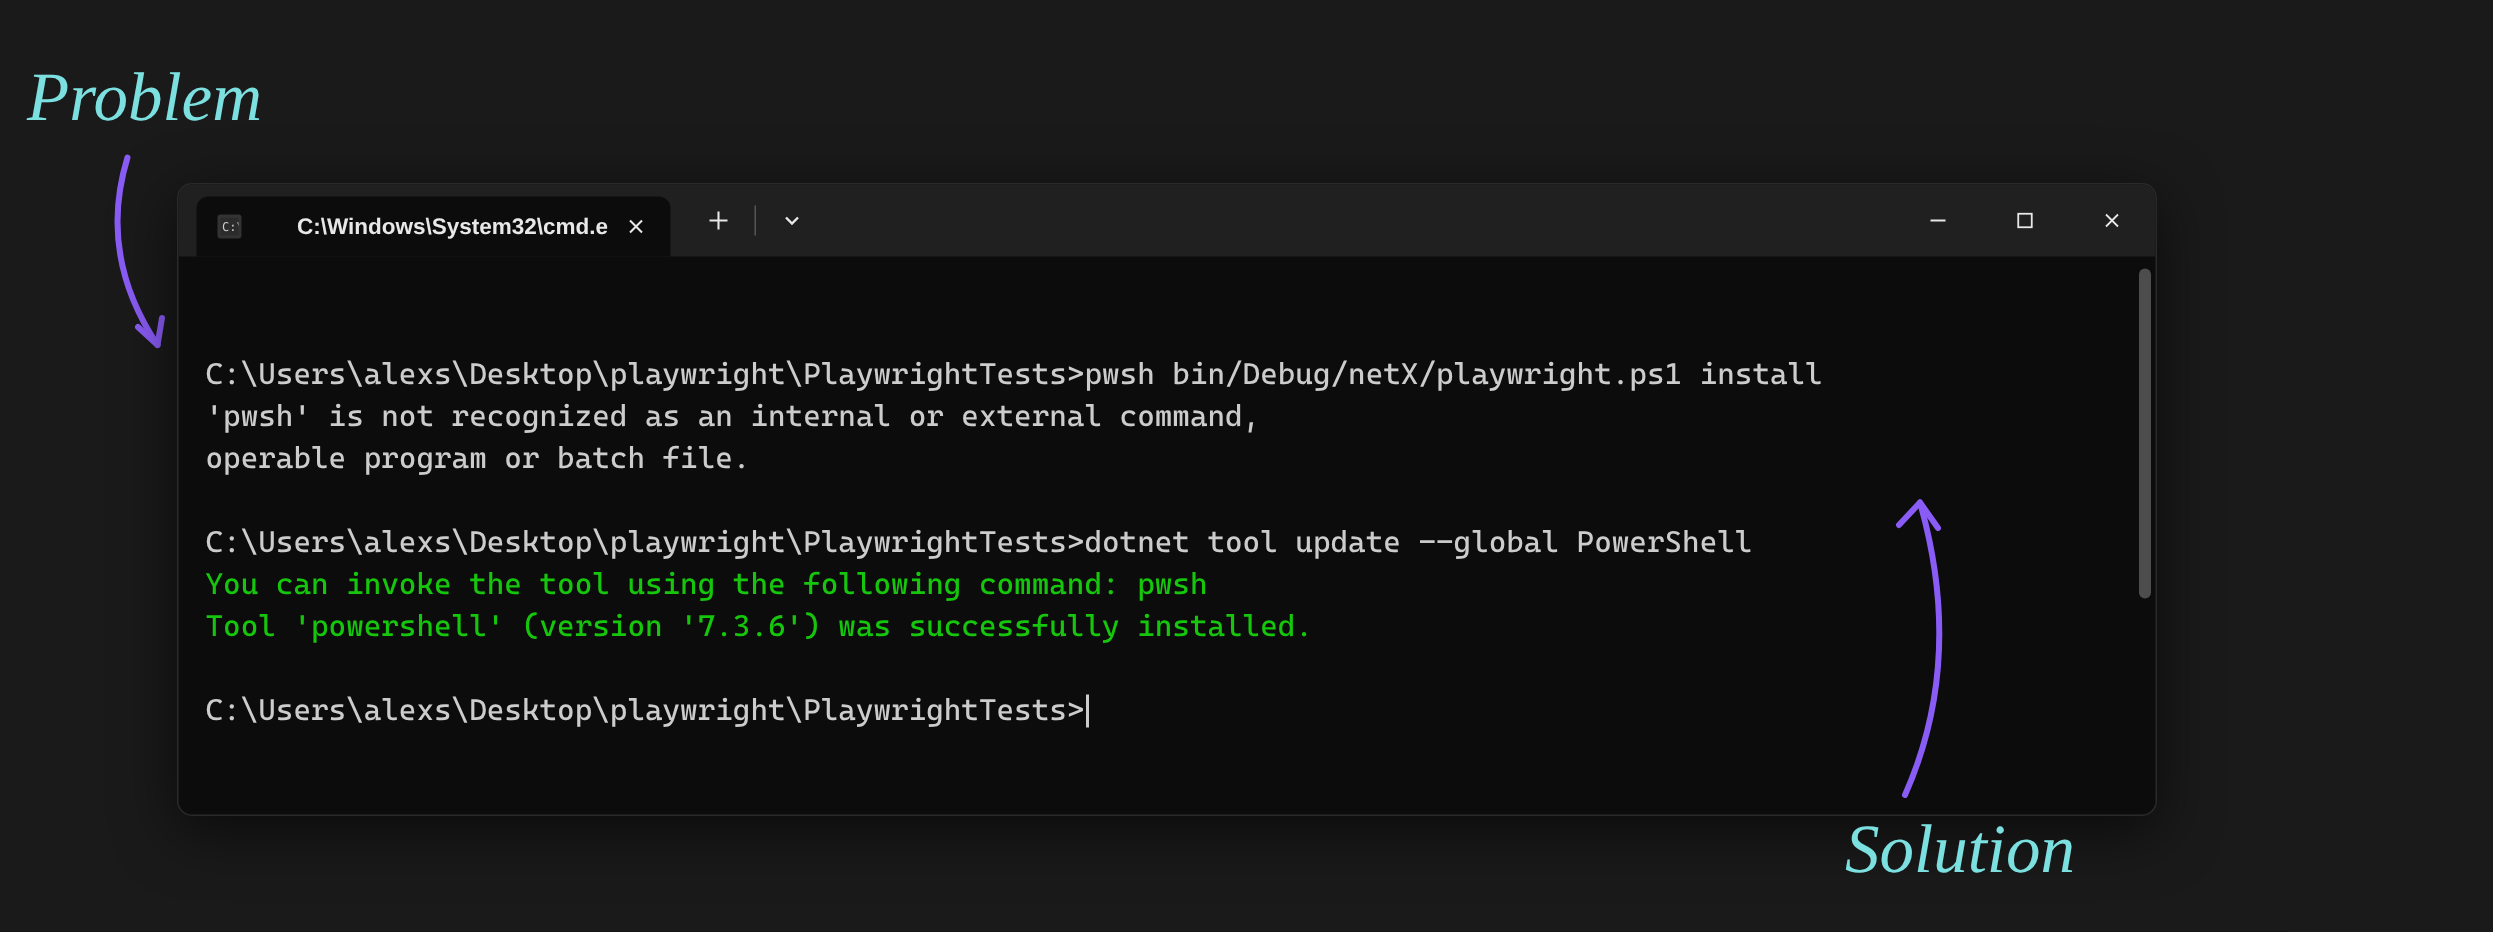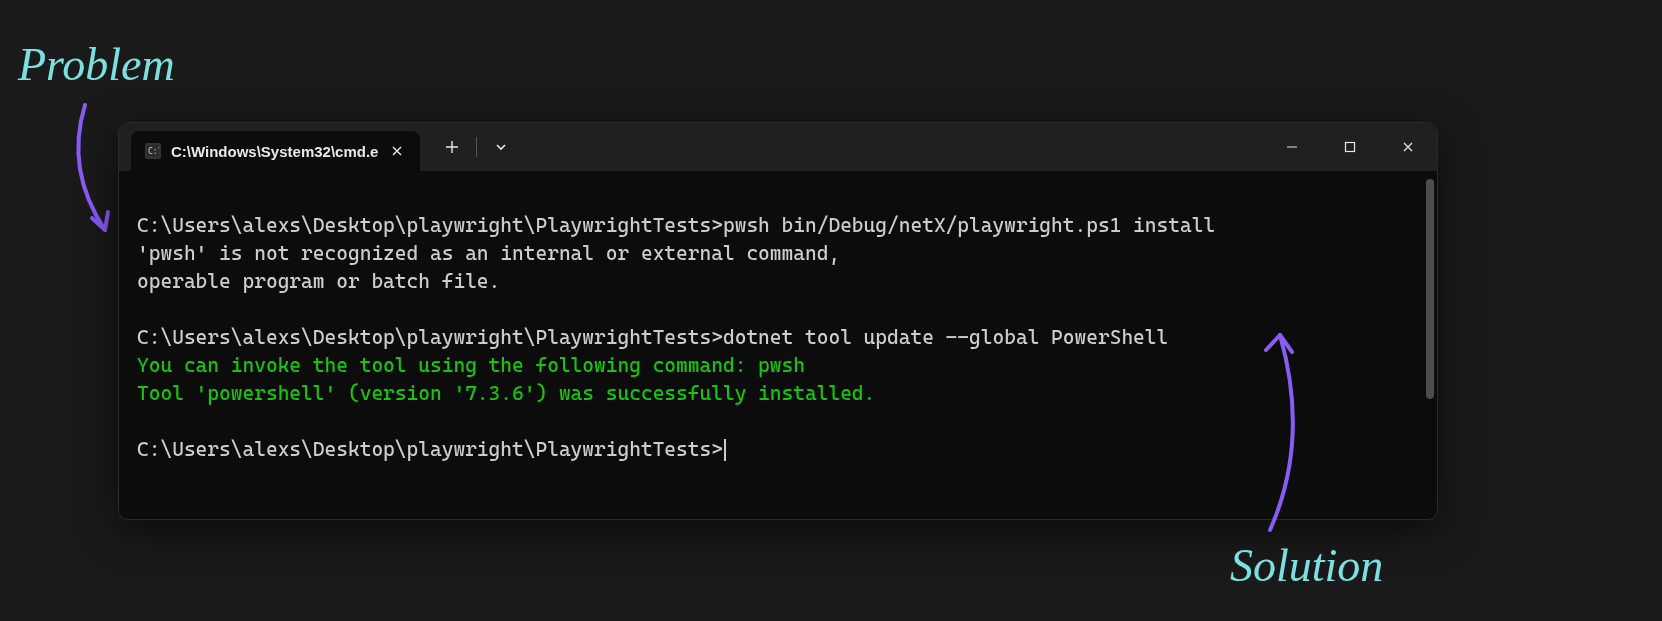--- a/index.html
+++ b/index.html
@@ -82,20 +82,21 @@
     font-size: 12px;
     background: #333;
     border-radius: 2px;
   }
   .tab .tab-title {
     flex: 1;
     white-space: nowrap;
     overflow: hidden;
     text-overflow: clip;
     font-weight: 600;
+    margin-left: 27px;
   }
   .tab .tab-close {
     color: #e8e8e8;
     font-size: 14px;
     width: 18px; height: 18px;
     display: flex;
     align-items: center;
     justify-content: center;
     border-radius: 3px;
     cursor: pointer;
@@ -142,20 +143,21 @@
 
   .terminal-body {
     padding: 12px 18px 28px 18px;
     color: #cccccc;
     font-size: 20px;
     line-height: 1.4;
     font-family: 'Cascadia Mono', 'Consolas', monospace;
     white-space: pre-wrap;
     word-break: break-all;
     position: relative;
+    margin-top: 24px;
   }
   .terminal-line { white-space: pre-wrap; }
   .green { color: #16c60c; }
   .cursor {
     display: inline-block;
     width: 2px;
     height: 22px;
     background: #cccccc;
     vertical-align: text-bottom;
     margin-left: 1px;

